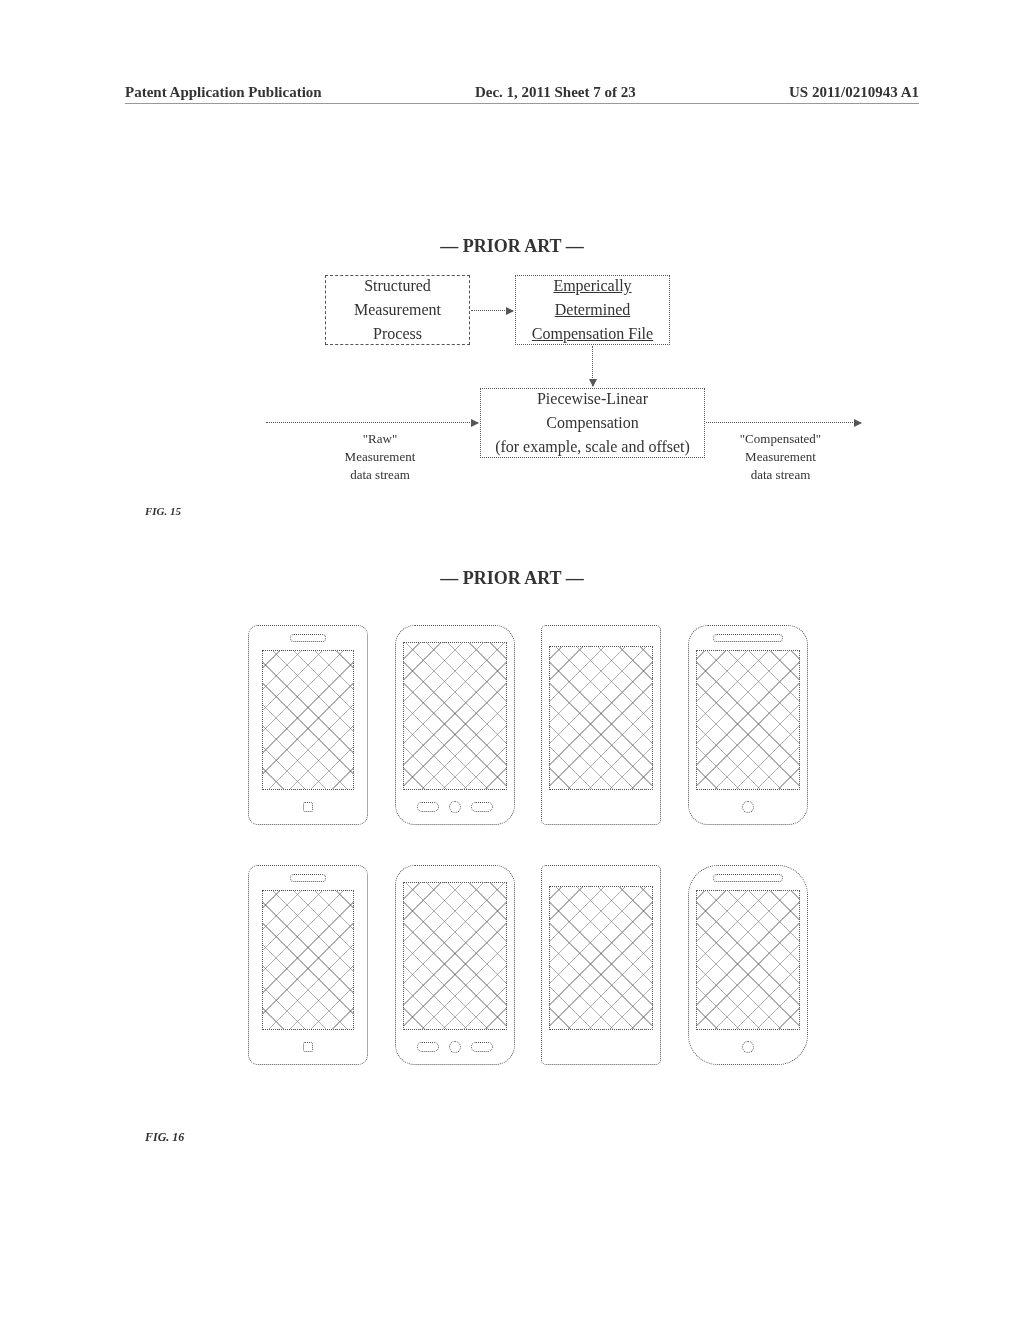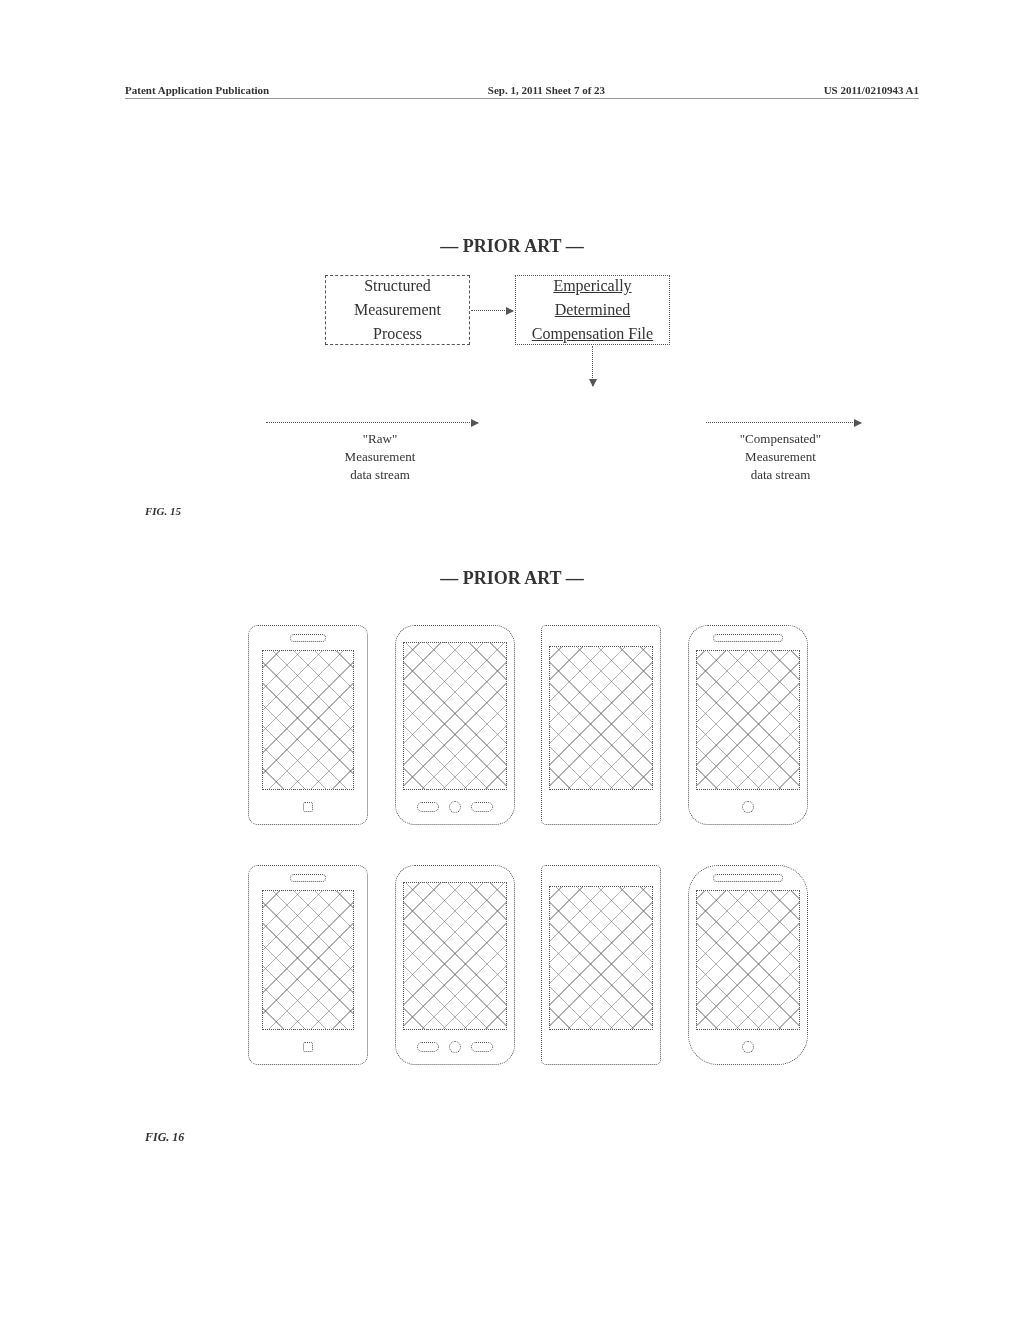--- a/index.html
+++ b/index.html
@@ -11,21 +11,21 @@
     position: relative;
     color: #333;
   }
   .header {
     position: absolute;
     top: 84px;
     left: 125px;
     right: 105px;
     display: flex;
     justify-content: space-between;
-    font-size: 11px;
+    font-size: 15px;
     font-weight: bold;
     border-bottom: 1px solid #999;
     padding-bottom: 2px;
   }
   .header span:nth-child(2) { text-align: center; }
   .header span:nth-child(3) { text-align: right; }
 
   .prior-art-1 {
     position: absolute;
     top: 236px;
@@ -177,29 +177,30 @@
   .hbtn.sq { width: 10px; height: 10px; border-radius: 2px; }
   .hbtn.circ { width: 12px; height: 12px; border-radius: 50%; }
   .hbtn.pill { width: 22px; height: 10px; border-radius: 5px; }
   .spacer { height: 8px; }
 </style>
 </head>
 <body>
 
 <div class="header">
   <span>Patent Application Publication</span>
-  <span>Sep. 1, 2011  Sheet 7 of 23</span>
+  <span>Dec. 1, 2011  Sheet 7 of 23</span>
   <span>US 2011/0210943 A1</span>
 </div>
 
 <div class="prior-art-1">— PRIOR ART —</div>
 
 <div class="fig15">
   <div class="box dashed" style="top:0; left:180px; width:145px; height:70px;">Structured<br>Measurement<br>Process</div>
   <div class="box" style="top:0; left:370px; width:155px; height:70px;text-decoration:underline;">Emperically<br>Determined<br>Compensation File</div>
+  <div class="box" style="top:113px; left:335px; width:225px; height:70px;">Piecewise-Linear<br>Compensation<br>(for example, scale and offset)</div>
 
   <div class="arrow-h" style="top:35px; left:326px; width:42px;"></div>
   <div class="arrow-v" style="top:71px; left:447px; height:40px;"></div>
   <div class="arrow-h" style="top:147px; left:121px; width:212px;"></div>
   <div class="arrow-h" style="top:147px; left:561px; width:155px;"></div>
 
   <div class="label" style="top:155px; left:185px; width:100px;">"Raw"<br>Measurement<br>data stream</div>
   <div class="label" style="top:155px; left:578px; width:115px;">"Compensated"<br>Measurement<br>data stream</div>
 </div>
 <div class="fig15-label">FIG. 15</div>

